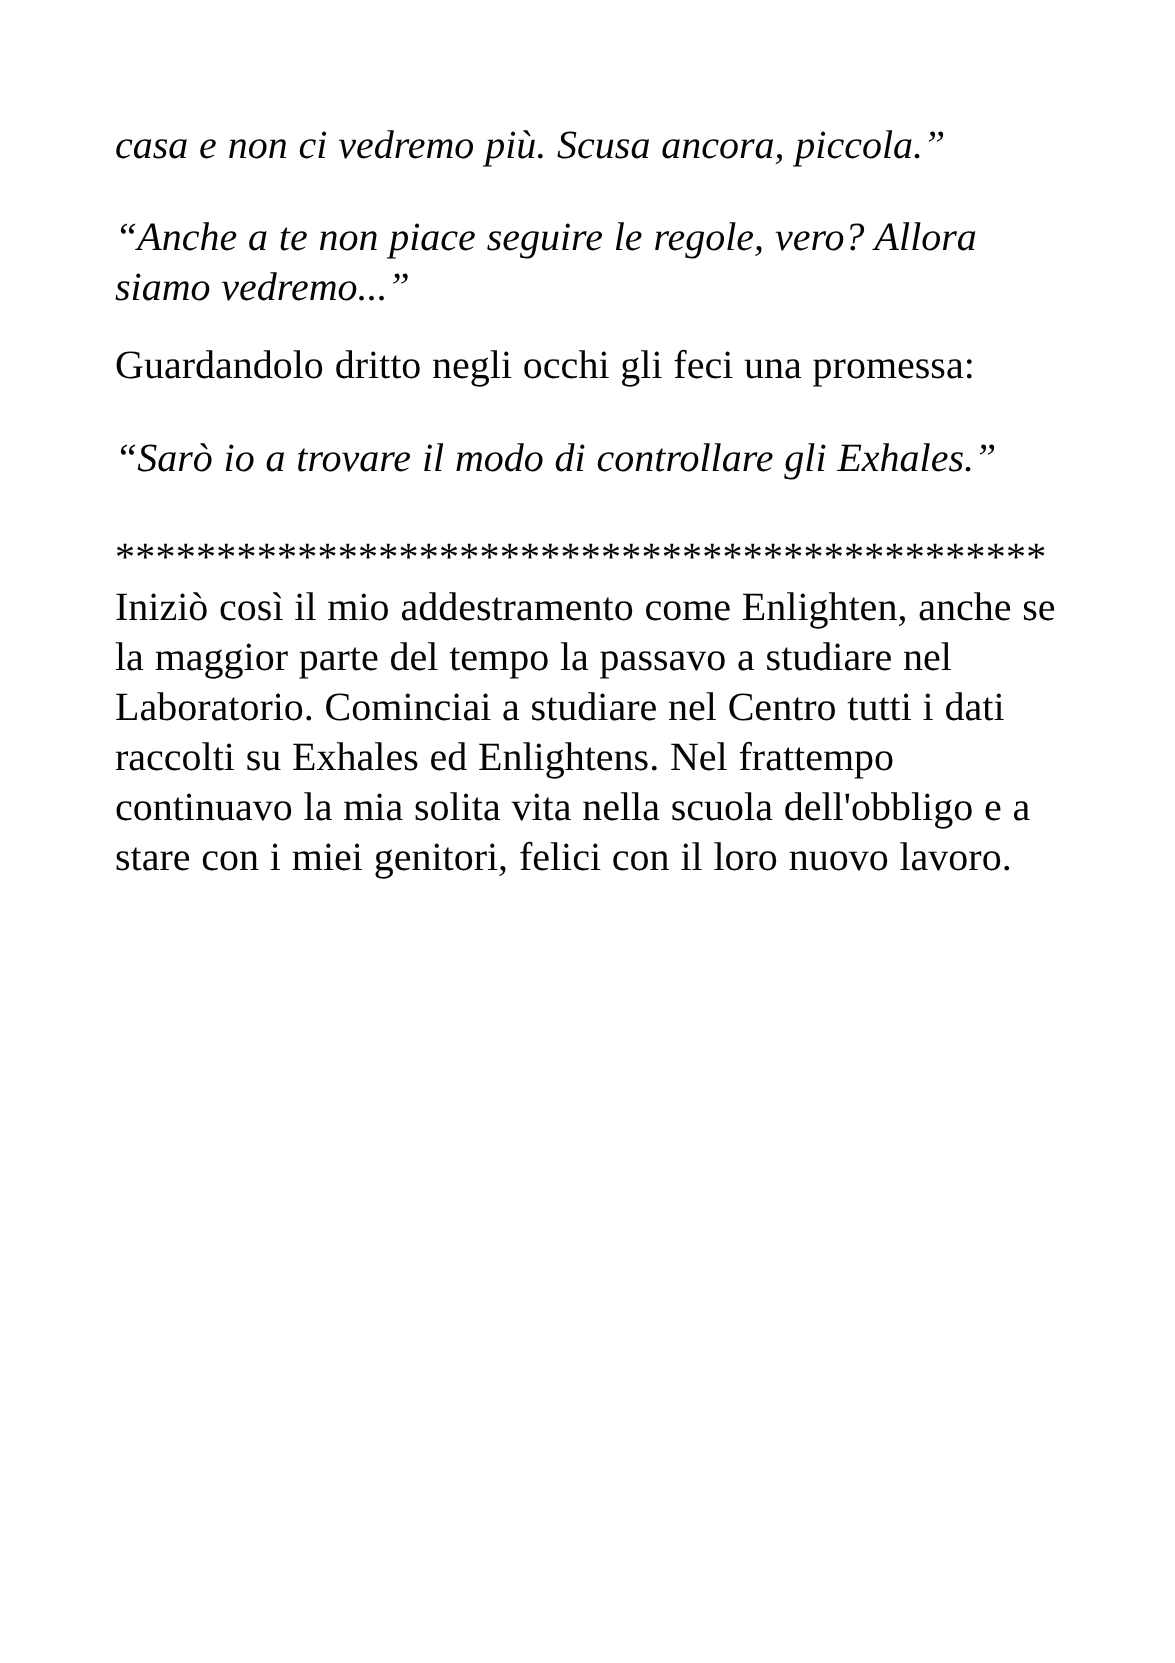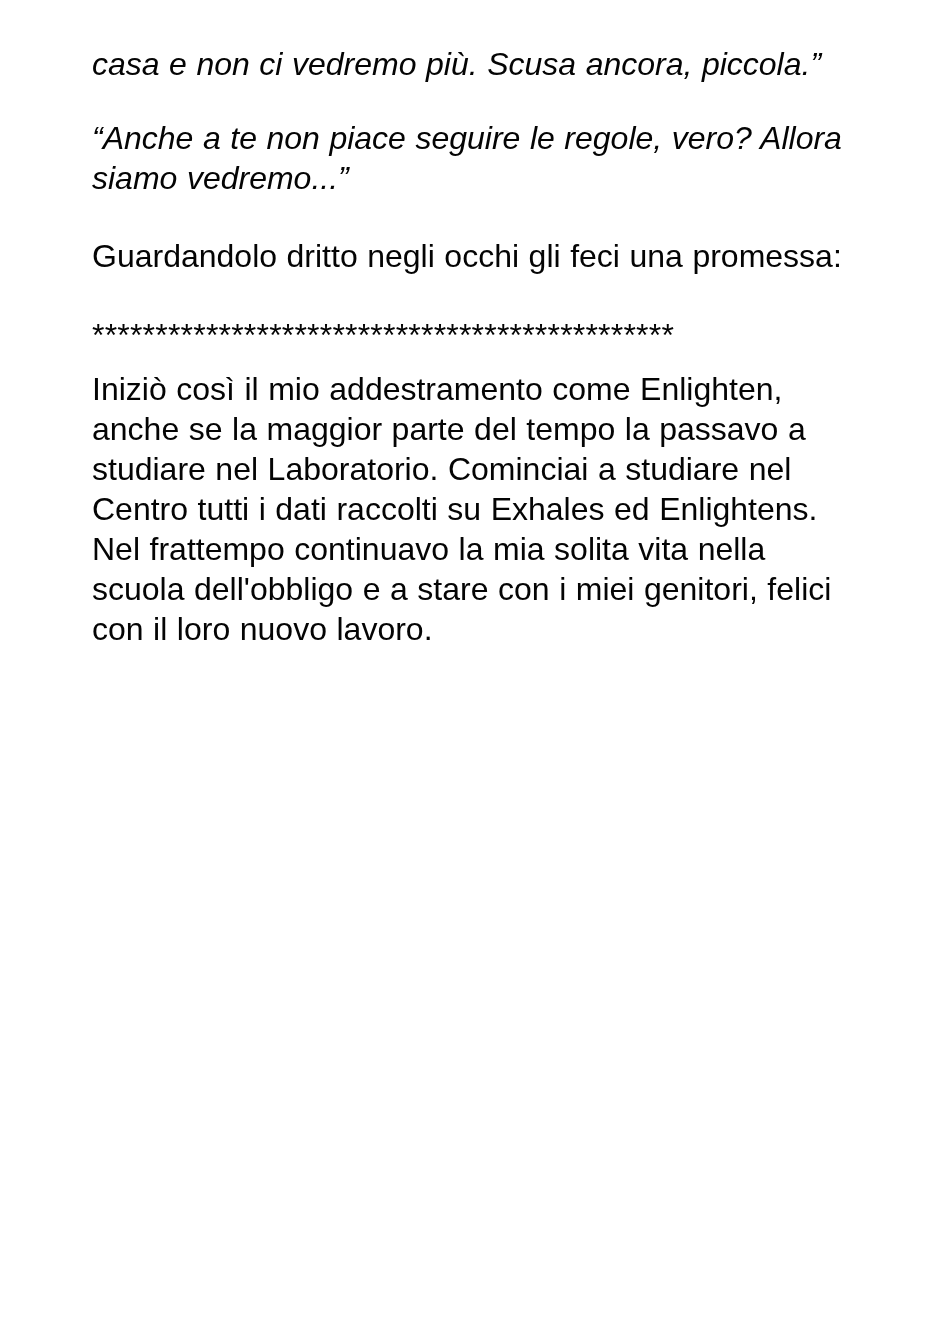--- a/index.html
+++ b/index.html
@@ -9,56 +9,57 @@
   body {
     width: 940px;
     height: 1330px;
     background: #ffffff;
     overflow: hidden;
   }
   .page {
     box-sizing: border-box;
     width: 940px;
     height: 1330px;
-    padding: 44px 82px 0 92px;
+    padding: 95px 82px 0 92px;
     background: #ffffff;
     color: #040404;
-    font-family: Liberation Sans, sans-serif;
+    font-family: Liberation Serif, serif;
     font-size: 32px;
     line-height: 40px;
   }
   .para {
     margin: 0;
     width: 766px;
     word-spacing: 0.02em;
   }
   .italic {
     font-style: italic;
   }
   .mt-34 { margin-top: 34px; }
   .mt-35 { margin-top: 35px; }
-  .mt-38 { margin-top: 38px; }
+  .mt-38 { margin-top: 22px; }
   .mt-39 { margin-top: 39px; }
-  .mt-14 { margin-top: 14px; }
+  .mt-14 { margin-top: 0; }
   .separator {
     letter-spacing: 0.2px;
     white-space: nowrap;
   }
 </style>
 </head>
 <body>
 
 <div class="page">
 
   <p class="para">
     <span class="italic">casa e non ci vedremo più. Scusa ancora, piccola.”</span><br>
   </p>
 
   <p class="para italic mt-34">“Anche a te non piace seguire le regole, vero? Allora siamo vedremo...”</p>
 
   <p class="para mt-38">Guardandolo dritto negli occhi gli feci una promessa:</p>
 
+  <p class="para italic mt-35">“Sarò io a trovare il modo di controllare gli Exhales.”</p>
 
   <p class="para separator mt-39">**********************************************</p>
 
   <p class="para mt-14">Iniziò così il mio addestramento come Enlighten, anche se la maggior parte del tempo la passavo a studiare nel Laboratorio. Cominciai a studiare nel Centro tutti i dati raccolti su Exhales ed Enlightens. Nel frattempo continuavo la mia solita vita nella scuola dell'obbligo e a stare con i miei genitori, felici con il loro nuovo lavoro.</p>
 
 </div>
 
 </body></html>

